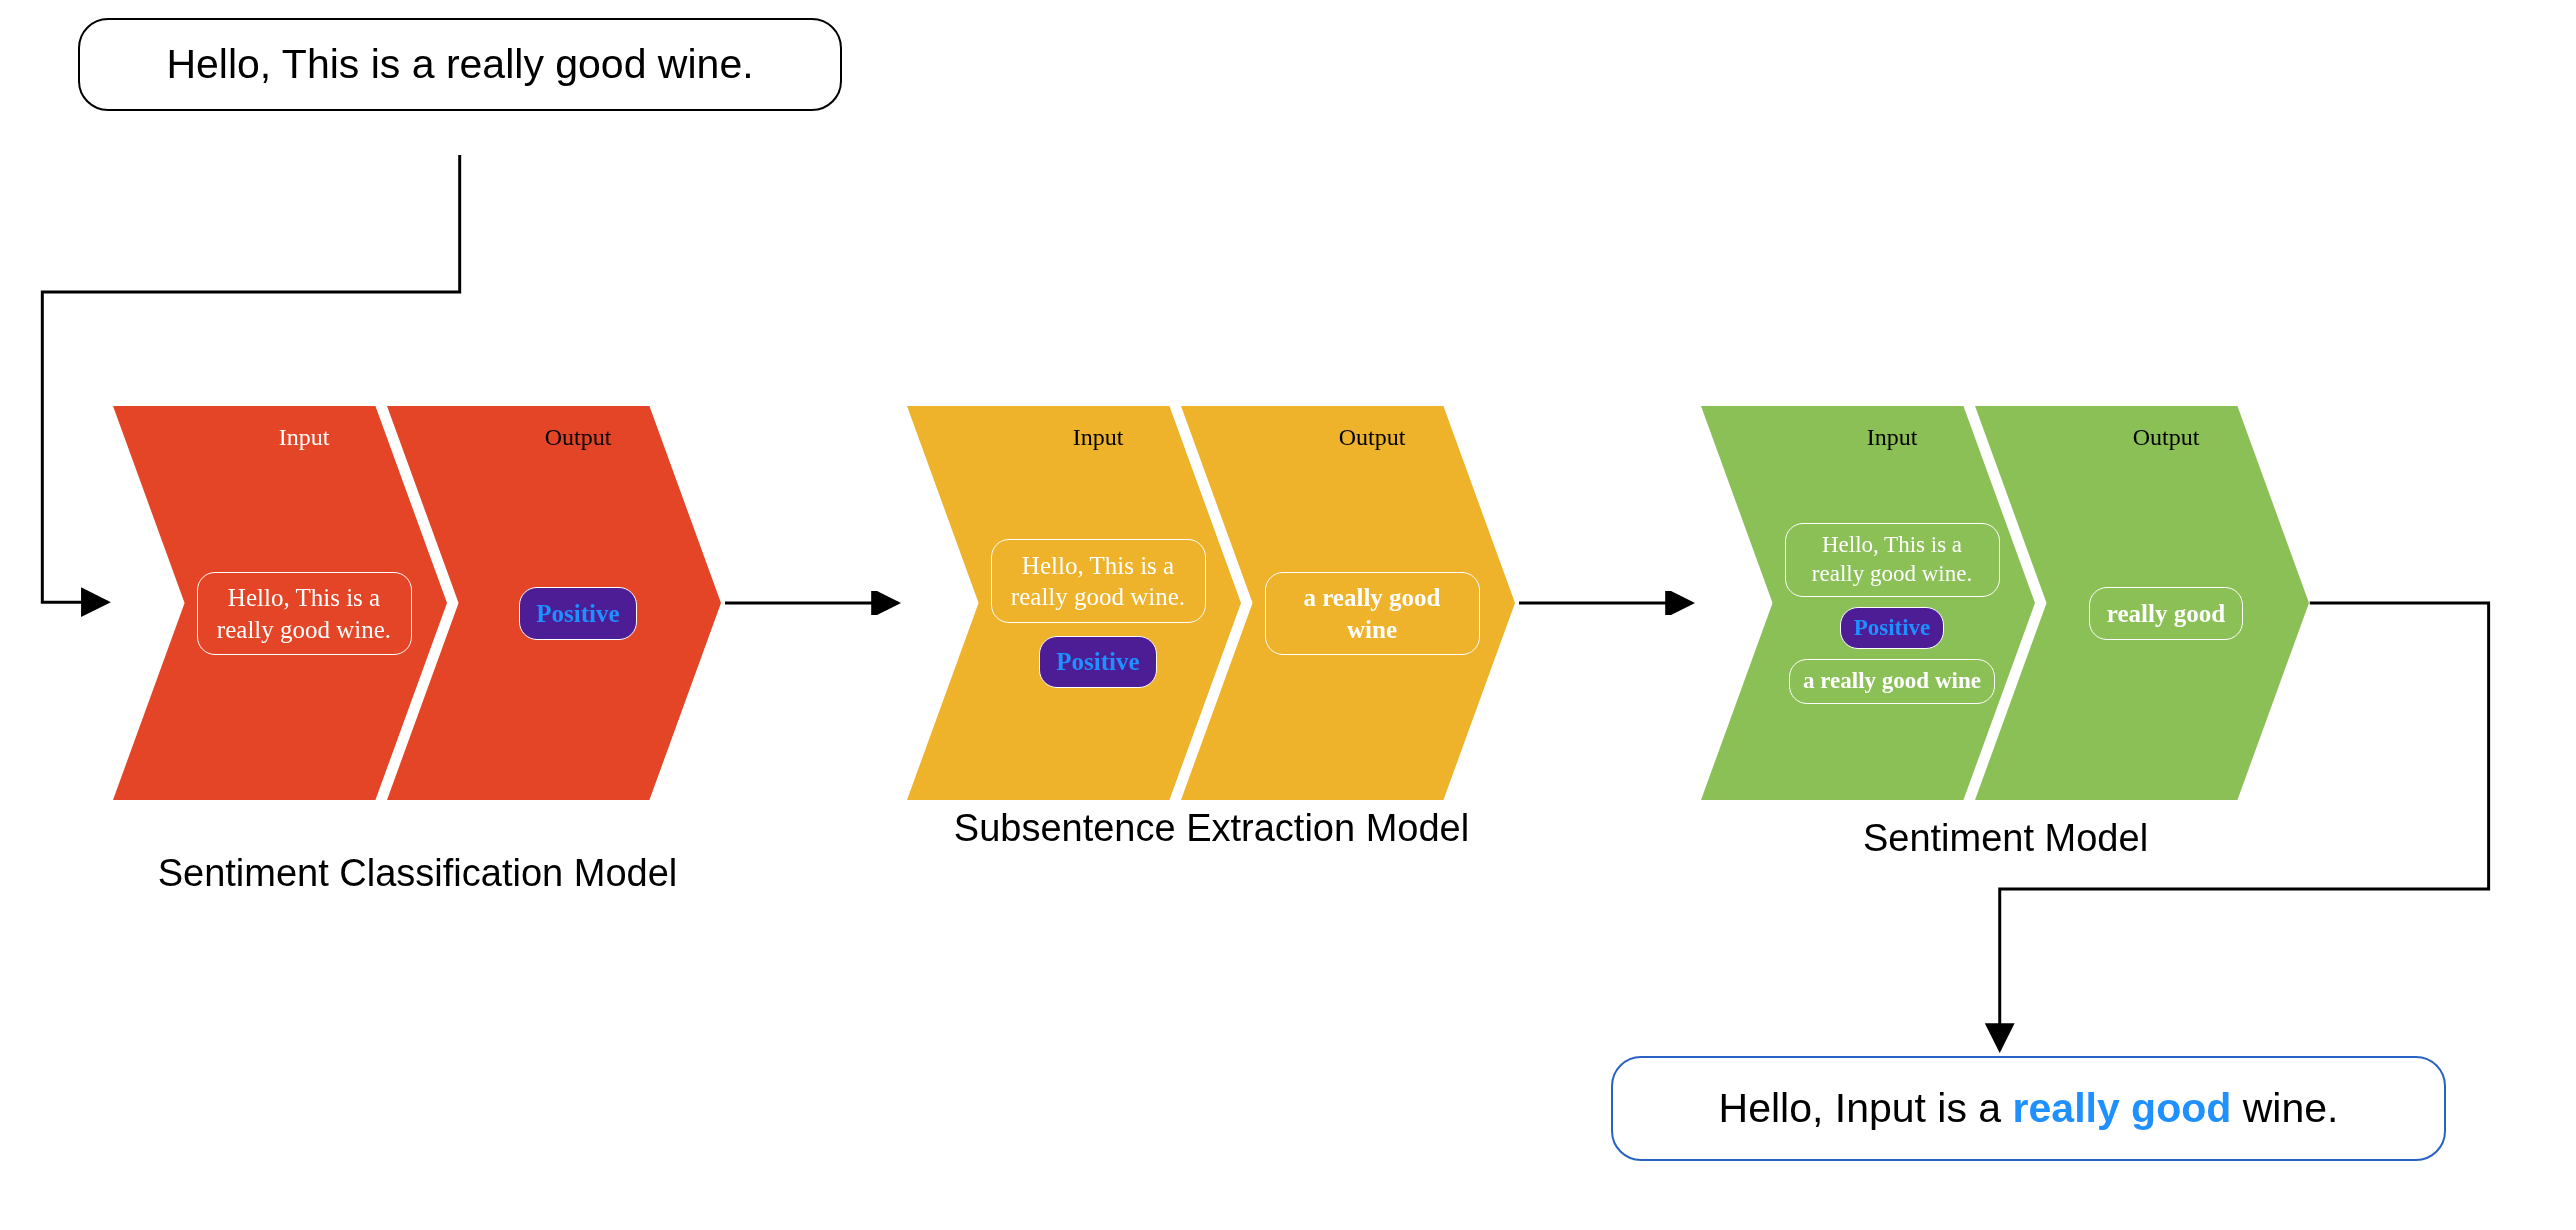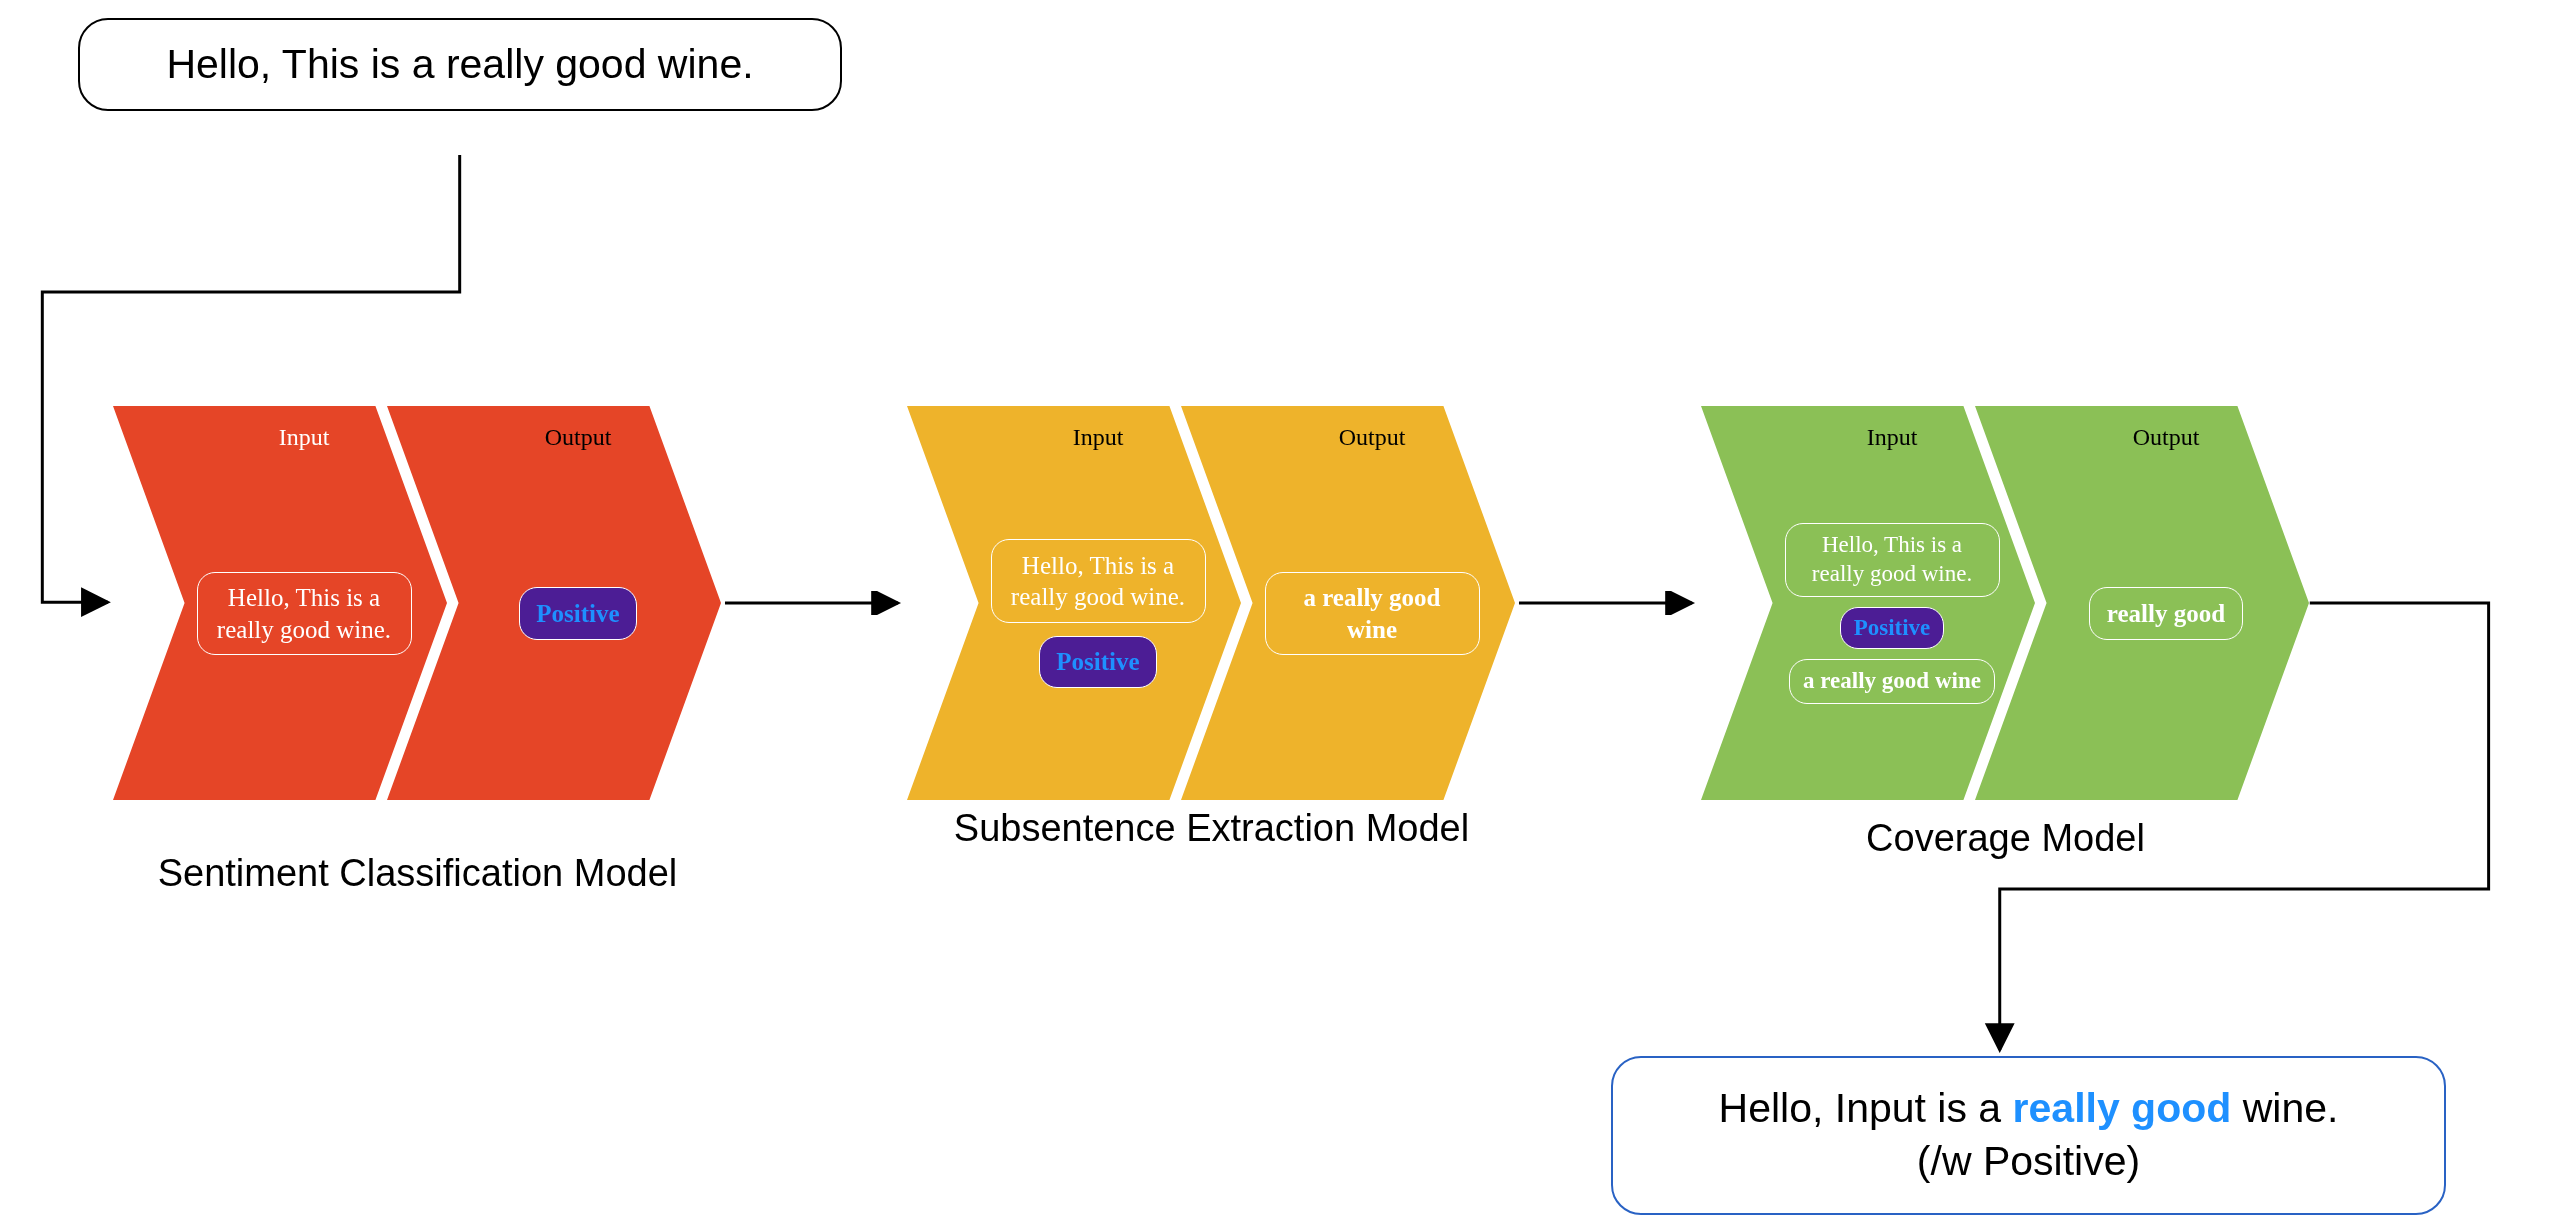--- a/index.html
+++ b/index.html
@@ -210,30 +210,29 @@
       <path d="M 0 0 L 440 0 L 560 330 L 440 660 L 0 660 L 120 330 Z" fill="#8bc056"></path>
     </svg>
     <div class="chevron-content">
       <div class="chevron-header header-black">Output</div>
       <div class="chevron-body">
         <div class="pill bold">really good</div>
       </div>
     </div>
   </div>
 </div>
-<div class="model-label" style="left:1701px; top:817px; width:609px;">Coverage Model</div>
+<div class="model-label" style="left:1701px; top:817px; width:609px;">Sentiment Model</div>
 
 <svg class="arrow-line" style="left:1880px; top:591px; width:627px; height:471px;" viewBox="0 0 1050 790" width="627" height="471">
   <defs>
     <marker id="ah4" markerWidth="12" markerHeight="12" refX="9" refY="5" orient="auto">
       <path d="M0,0 L10,5 L0,10 z" fill="#000"></path>
     </marker>
   </defs>
   <path d="M 720 20 L 1020 20 L 1020 500 L 200 500 L 200 770" stroke="#000" stroke-width="5" fill="none" marker-end="url(#ah4)"></path>
 </svg>
 
 <div class="output-box" style="left:1611px; top:1056px; width:835px;">
   <div>
     <span>Hello, Input is a </span><span class="highlight">really good</span><span> wine.</span>
   </div>
-  <div>(/w Positive)</div>
 </div>
 
 
 </body></html>

